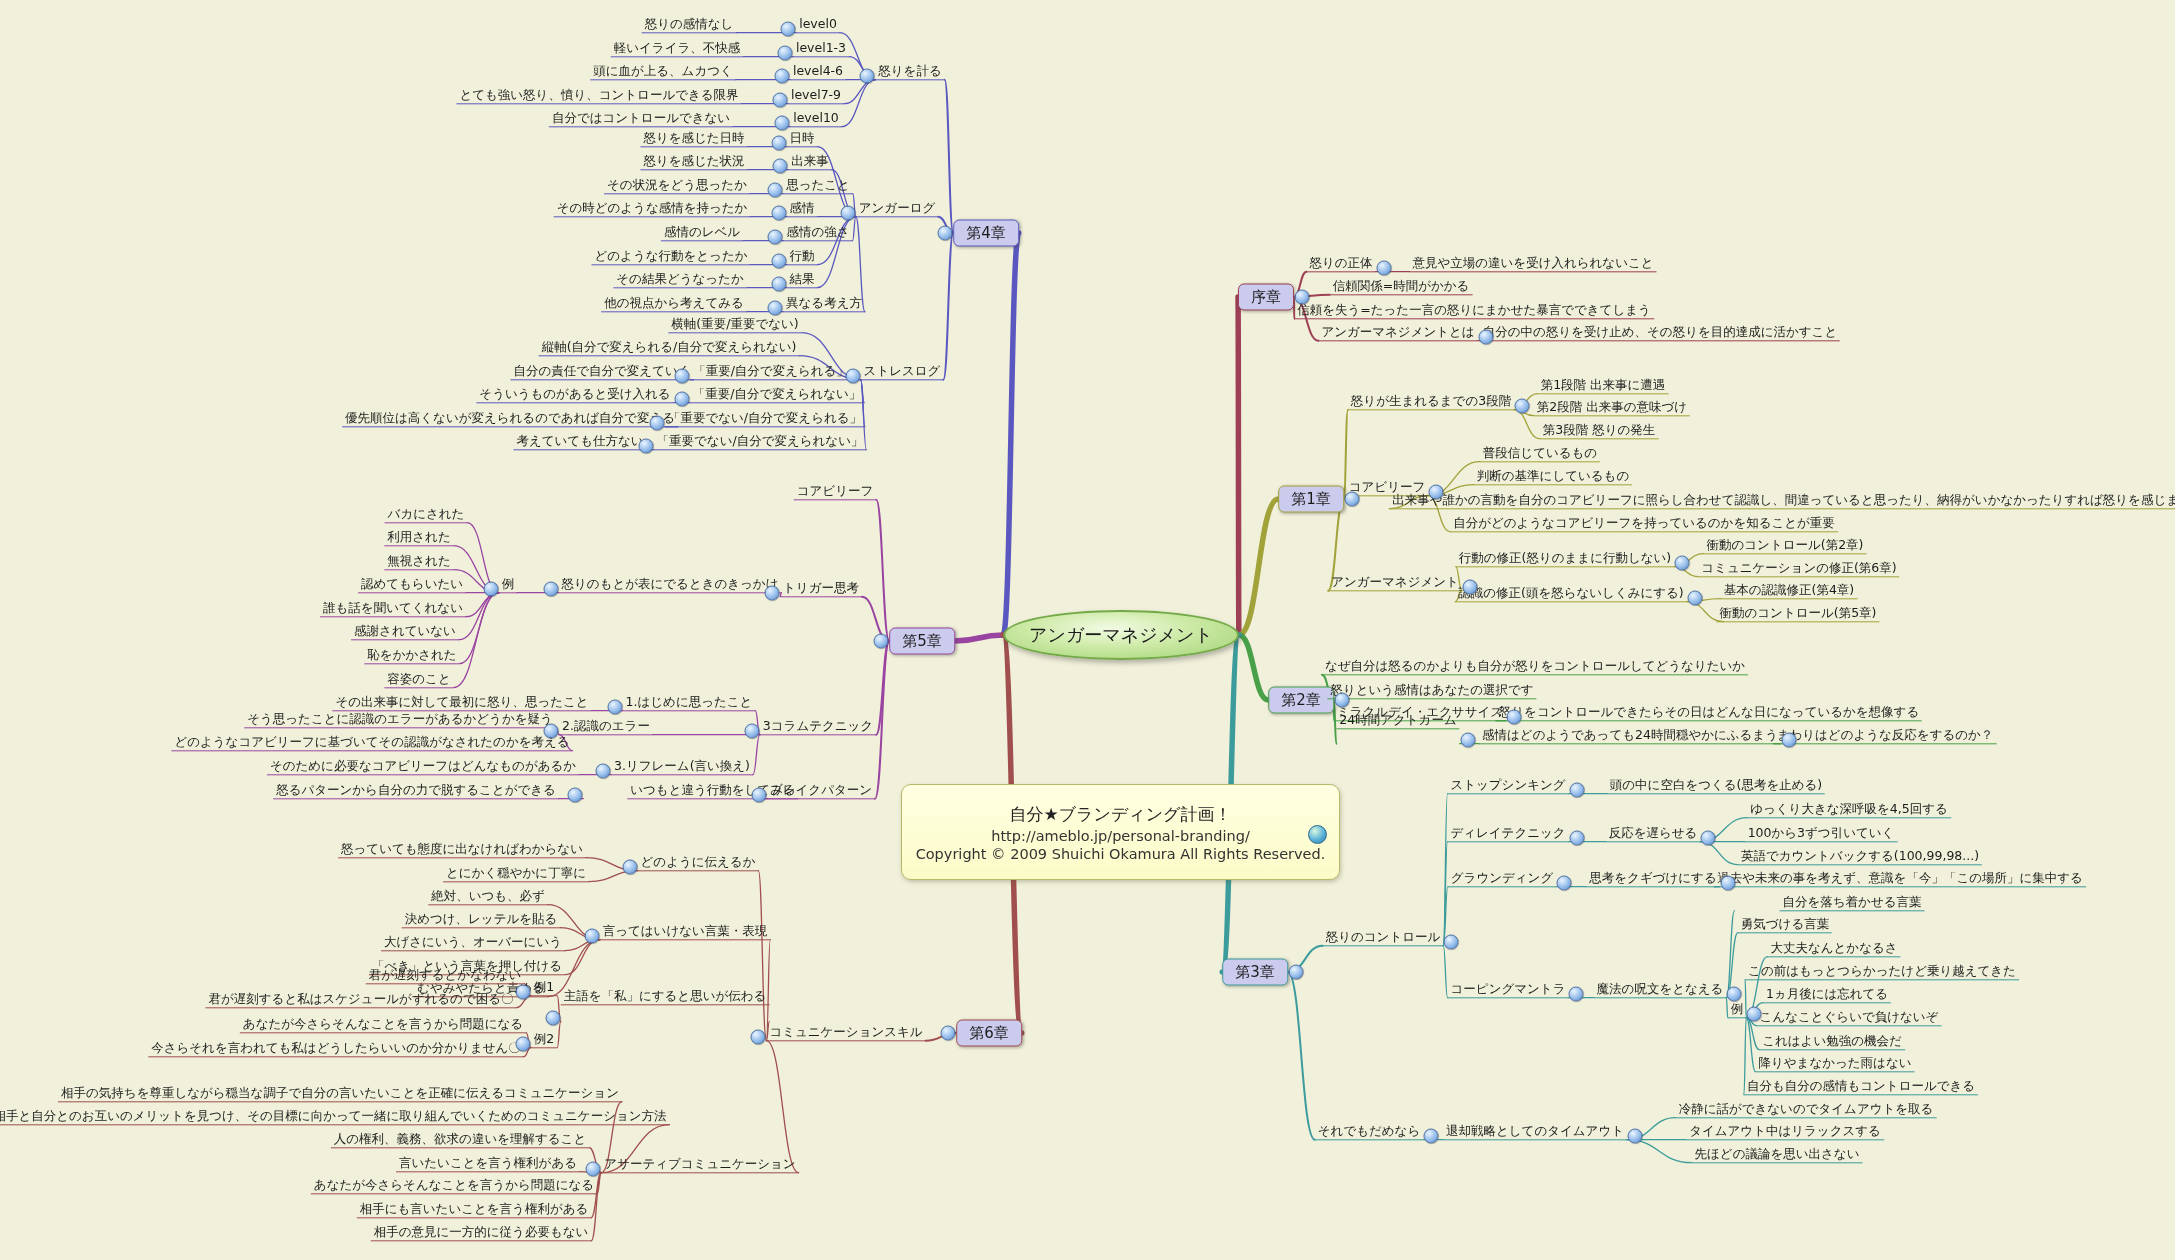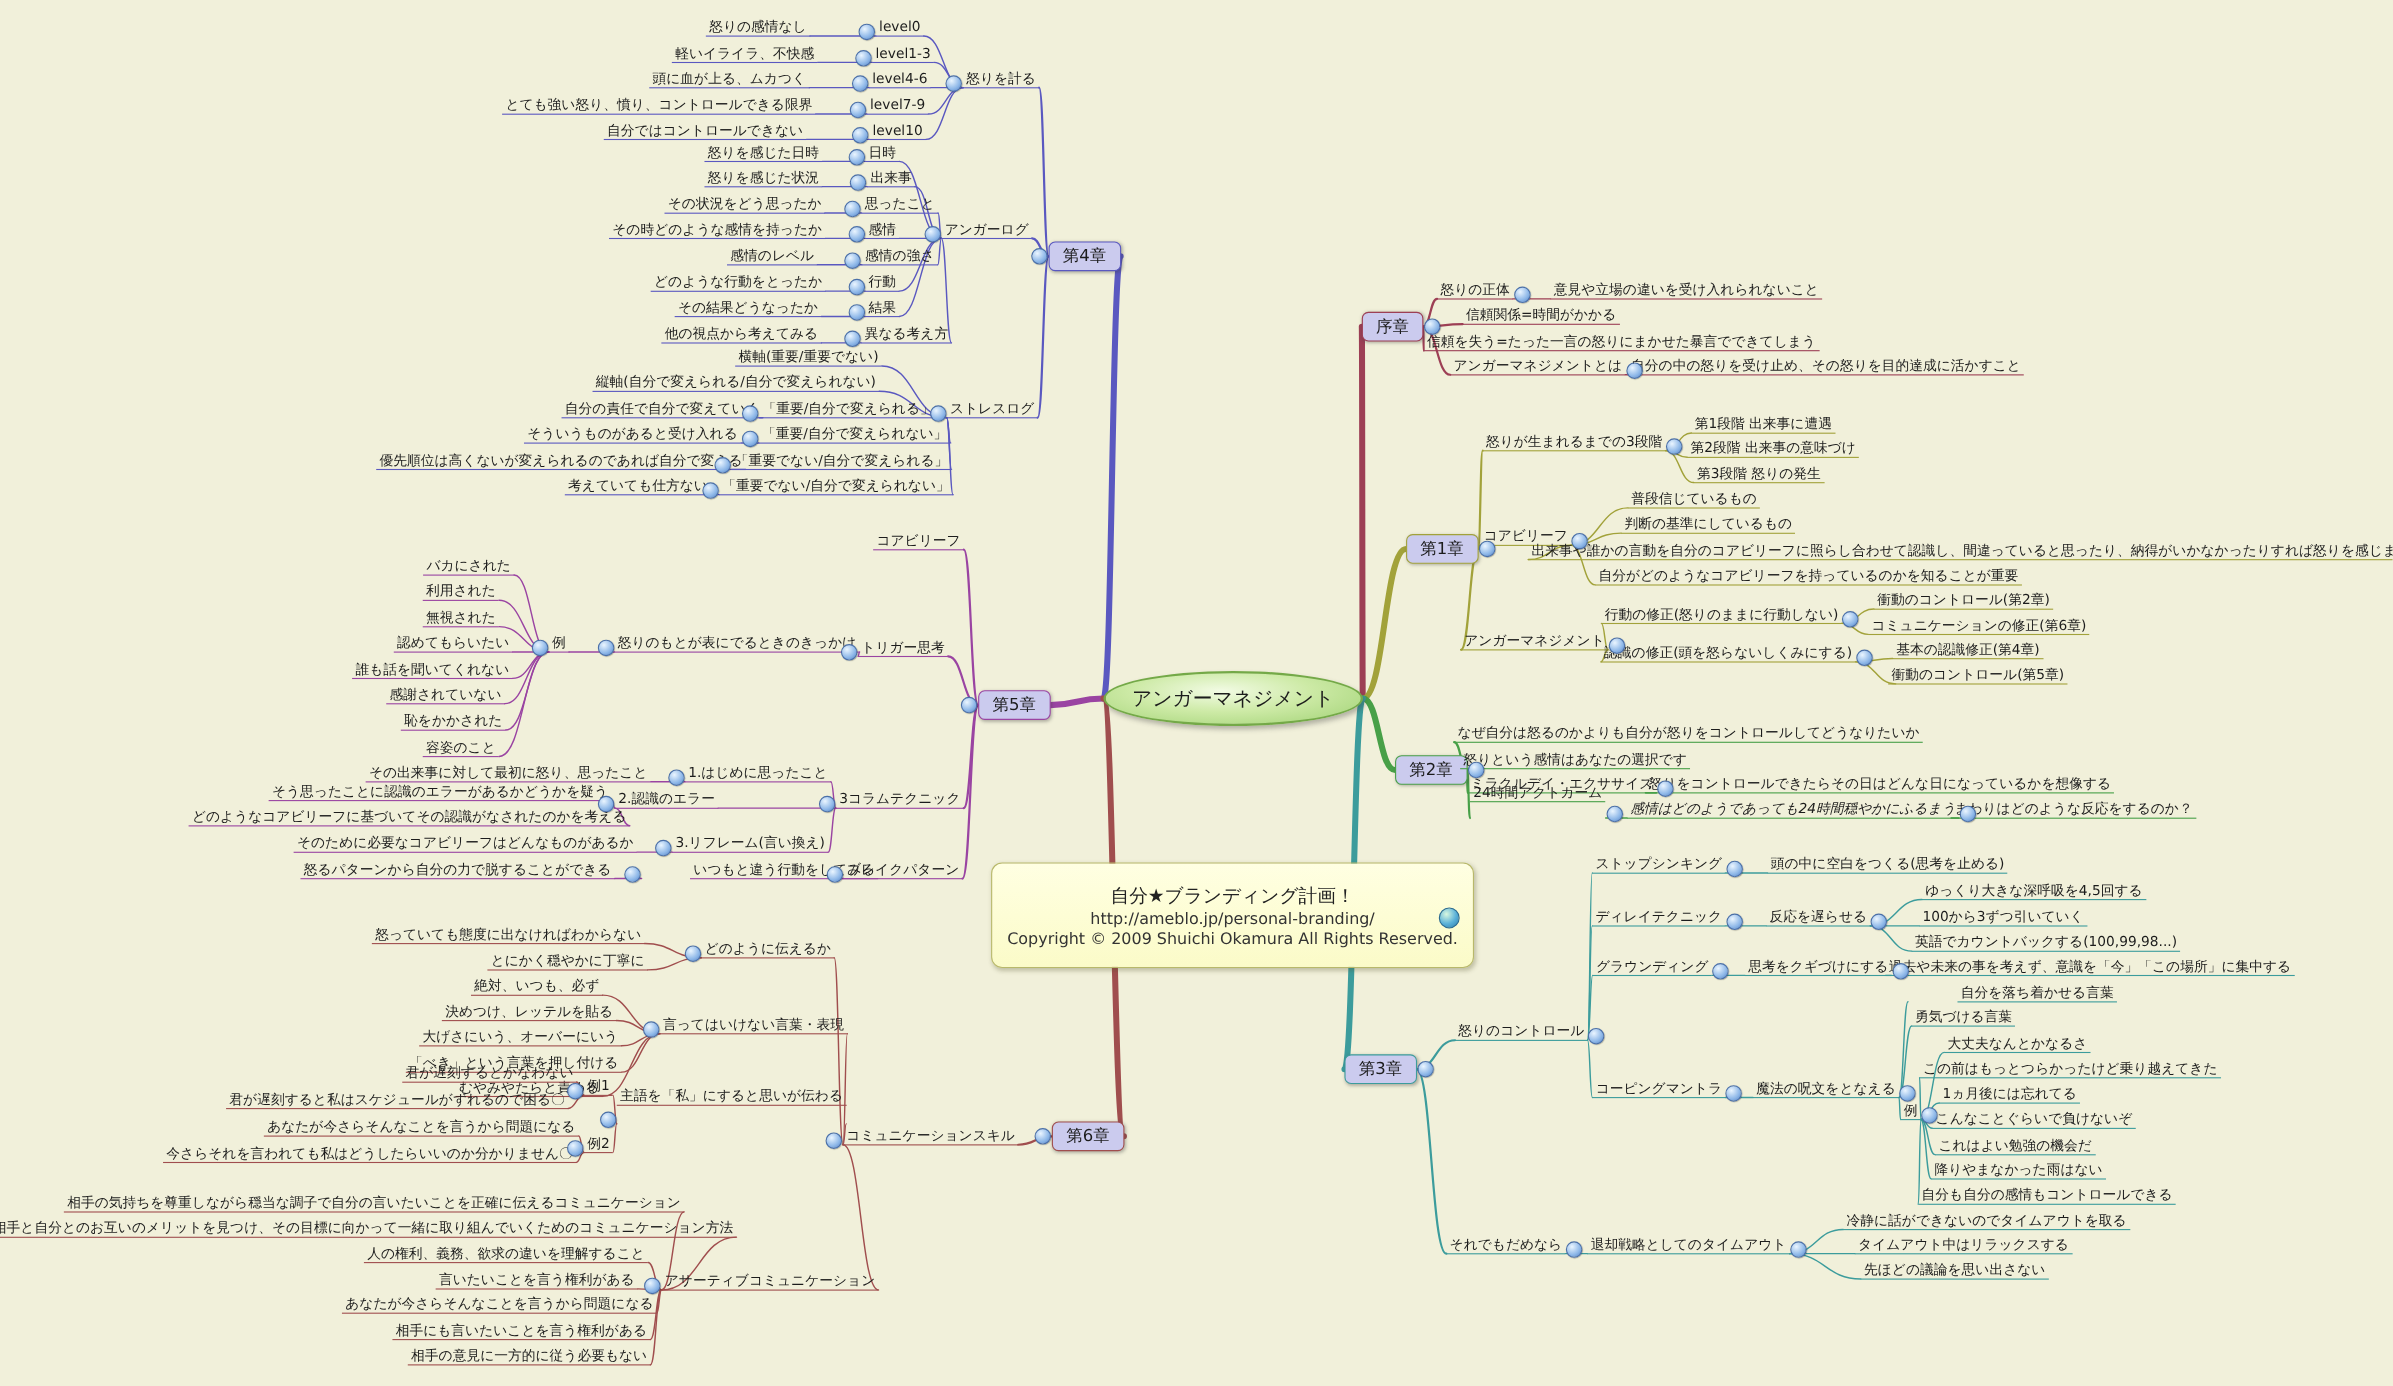--- a/index.html
+++ b/index.html
@@ -305,21 +305,21 @@
     <div class="node text" style="left: 1785px; top: 546px; border-bottom-color: rgb(162, 162, 58);">衝動のコントロール(第2章)</div>
     <div class="node text" style="left: 1799px; top: 569px; border-bottom-color: rgb(162, 162, 58);">コミュニケーションの修正(第6章)</div>
     <div class="node text" style="left: 1571px; top: 594px; border-bottom-color: rgb(162, 162, 58);">認識の修正(頭を怒らないしくみにする)</div>
     <div class="node text" style="left: 1789px; top: 591px; border-bottom-color: rgb(162, 162, 58);">基本の認識修正(第4章)</div>
     <div class="node text" style="left: 1798px; top: 614px; border-bottom-color: rgb(162, 162, 58);">衝動のコントロール(第5章)</div>
     <div class="node text" style="left: 1535px; top: 667px; border-bottom-color: rgb(72, 160, 72);">なぜ自分は怒るのかよりも自分が怒りをコントロールしてどうなりたいか</div>
     <div class="node text" style="left: 1432px; top: 691px; border-bottom-color: rgb(72, 160, 72);">怒りという感情はあなたの選択です</div>
     <div class="node text" style="left: 1420px; top: 713px; border-bottom-color: rgb(72, 160, 72);">ミラクルデイ・エクササイズ</div>
     <div class="node text" style="left: 1709px; top: 713px; border-bottom-color: rgb(72, 160, 72);">怒りをコントロールできたらその日はどんな日になっているかを想像する</div>
     <div class="node text" style="left: 1398px; top: 721px; border-bottom-color: rgb(72, 160, 72);">24時間アクトカーム</div>
-    <div class="node text" style="left: 1630px; top: 736px; border-bottom-color: rgb(72, 160, 72); font-style: italic;">感情はどのようであっても24時間穏やかにふるまう</div>
+    <div class="node text" style="left: 1630px; top: 736px; border-bottom-color: rgb(72, 160, 72);">感情はどのようであっても24時間穏やかにふるまう</div>
     <div class="node text" style="left: 1885px; top: 736px; border-bottom-color: rgb(72, 160, 72);">まわりはどのような反応をするのか？</div>
     <div class="node text" style="left: 1383px; top: 938px; border-bottom-color: rgb(60, 156, 156);">怒りのコントロール</div>
     <div class="node text" style="left: 1508px; top: 786px; border-bottom-color: rgb(60, 156, 156);">ストップシンキング</div>
     <div class="node text" style="left: 1716px; top: 786px; border-bottom-color: rgb(60, 156, 156);">頭の中に空白をつくる(思考を止める)</div>
     <div class="node text" style="left: 1508px; top: 834px; border-bottom-color: rgb(60, 156, 156);">ディレイテクニック</div>
     <div class="node text" style="left: 1653px; top: 834px; border-bottom-color: rgb(60, 156, 156);">反応を遅らせる</div>
     <div class="node text" style="left: 1849px; top: 810px; border-bottom-color: rgb(60, 156, 156);">ゆっくり大きな深呼吸を4,5回する</div>
     <div class="node text" style="left: 1821px; top: 834px; border-bottom-color: rgb(60, 156, 156);">100から3ずつ引いていく</div>
     <div class="node text" style="left: 1860px; top: 857px; border-bottom-color: rgb(60, 156, 156);">英語でカウントバックする(100,99,98...)</div>
     <div class="node text" style="left: 1502px; top: 879px; border-bottom-color: rgb(60, 156, 156);">グラウンディング</div>

